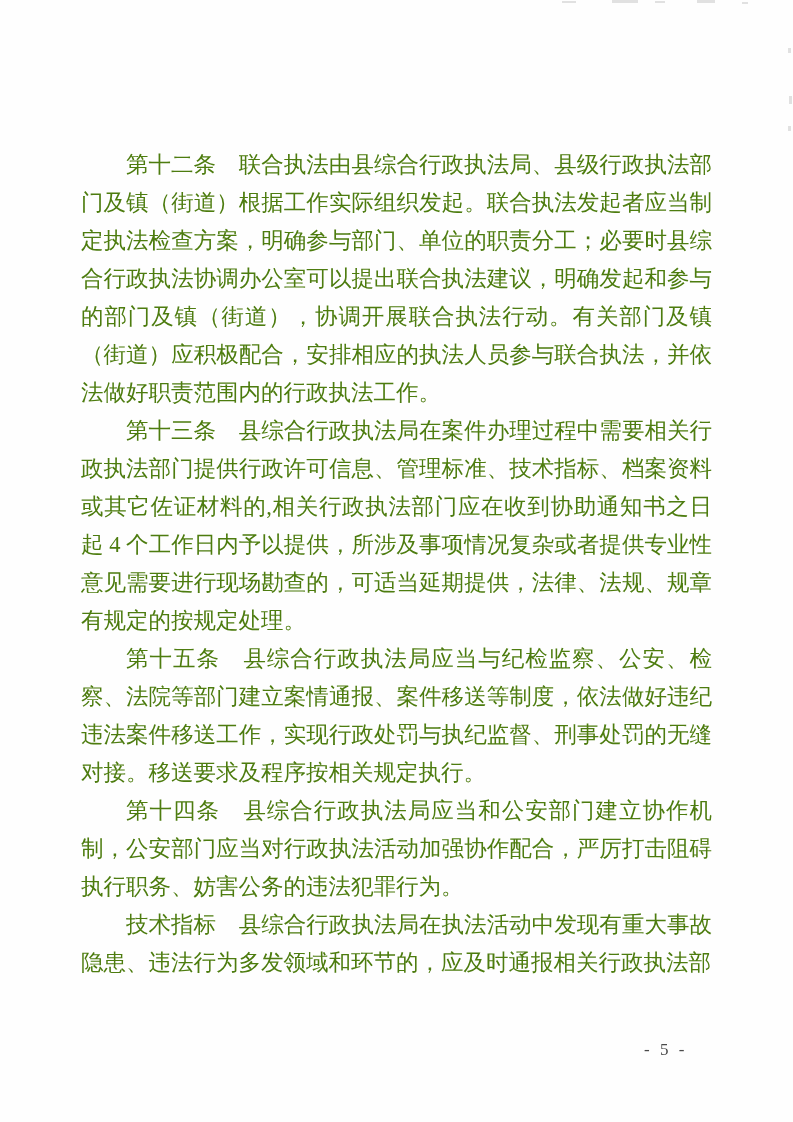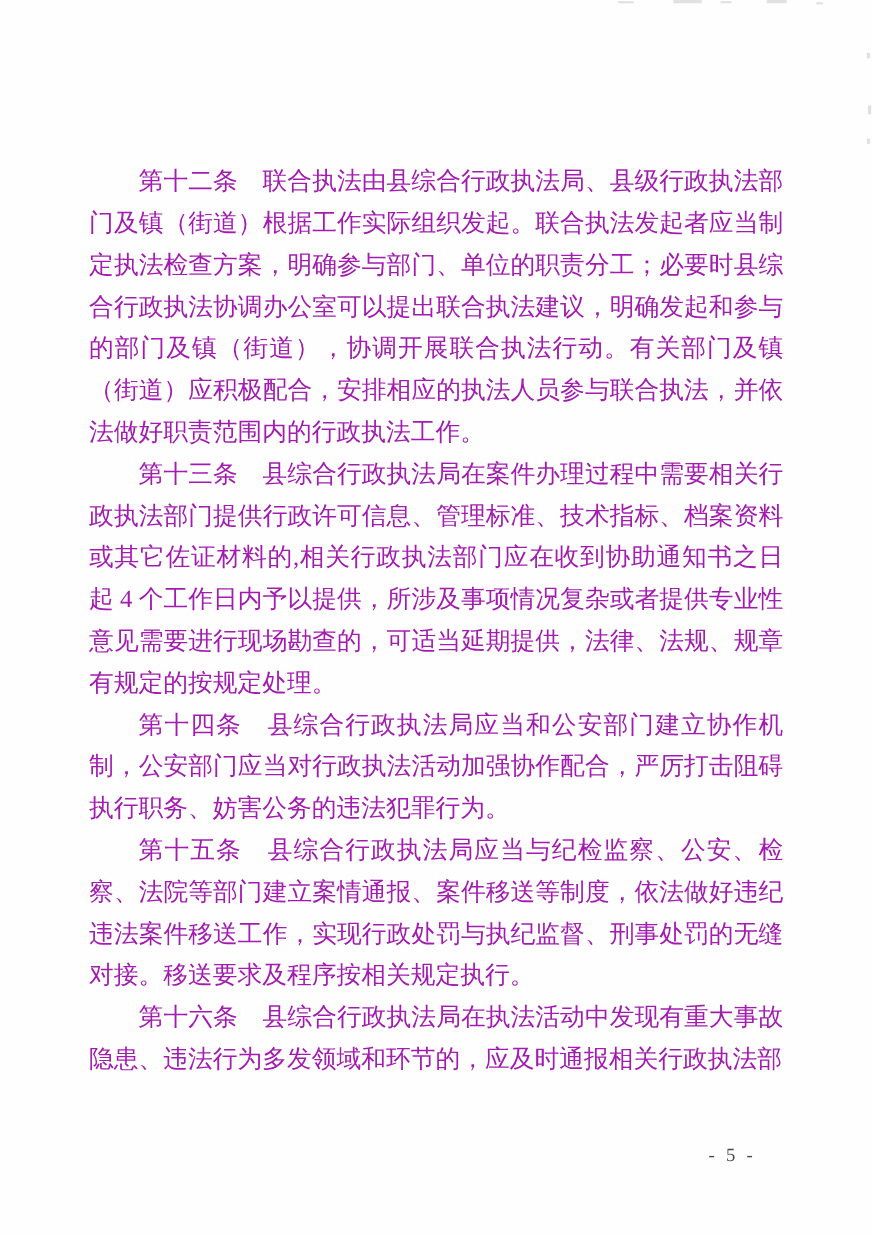--- a/index.html
+++ b/index.html
@@ -13,21 +13,21 @@
     height: 1122px;
     background: #fefefe;
     overflow: hidden;
     font-family: "Liberation Serif", "DejaVu Serif", serif;
   }
   .content {
     position: absolute;
     left: 81px;
     top: 146px;
     width: 631px;
-    color: #a21caf;
+    color: #4d7c0f;
     font-size: 22.5px;
     line-height: 38px;
     text-align: justify;
   }
   .content p {
     margin: 0;
     padding: 0;
     text-indent: 2em;
     word-break: break-all;
   }
@@ -65,20 +65,20 @@
   <span class="noise n3"></span>
   <span class="noise n4"></span>
   <span class="noise n5"></span>
   <span class="noise n6"></span>
   <span class="noise n7"></span>
   <span class="noise n8"></span>
 
   <div class="content">
     <p>第十二条　联合执法由县综合行政执法局、县级行政执法部门及镇（街道）根据工作实际组织发起。联合执法发起者应当制定执法检查方案，明确参与部门、单位的职责分工；必要时县综合行政执法协调办公室可以提出联合执法建议，明确发起和参与的部门及镇（街道），协调开展联合执法行动。有关部门及镇（街道）应积极配合，安排相应的执法人员参与联合执法，并依法做好职责范围内的行政执法工作。</p>
     <p>第十三条　县综合行政执法局在案件办理过程中需要相关行政执法部门提供行政许可信息、管理标准、技术指标、档案资料或其它佐证材料的,相关行政执法部门应在收到协助通知书之日起 4 个工作日内予以提供，所涉及事项情况复杂或者提供专业性意见需要进行现场勘查的，可适当延期提供，法律、法规、规章有规定的按规定处理。</p>
+    <p>第十五条　县综合行政执法局应当与纪检监察、公安、检察、法院等部门建立案情通报、案件移送等制度，依法做好违纪违法案件移送工作，实现行政处罚与执纪监督、刑事处罚的无缝对接。移送要求及程序按相关规定执行。</p>
     <p>第十四条　县综合行政执法局应当和公安部门建立协作机制，公安部门应当对行政执法活动加强协作配合，严厉打击阻碍执行职务、妨害公务的违法犯罪行为。</p>
-    <p>第十五条　县综合行政执法局应当与纪检监察、公安、检察、法院等部门建立案情通报、案件移送等制度，依法做好违纪违法案件移送工作，实现行政处罚与执纪监督、刑事处罚的无缝对接。移送要求及程序按相关规定执行。</p>
-    <p>第十六条　县综合行政执法局在执法活动中发现有重大事故隐患、违法行为多发领域和环节的，应及时通报相关行政执法部</p>
+    <p>技术指标　县综合行政执法局在执法活动中发现有重大事故隐患、违法行为多发领域和环节的，应及时通报相关行政执法部</p>
   </div>
 
   <div class="page-number">- 5 -</div>
 
 </div>
 
 </body></html>

